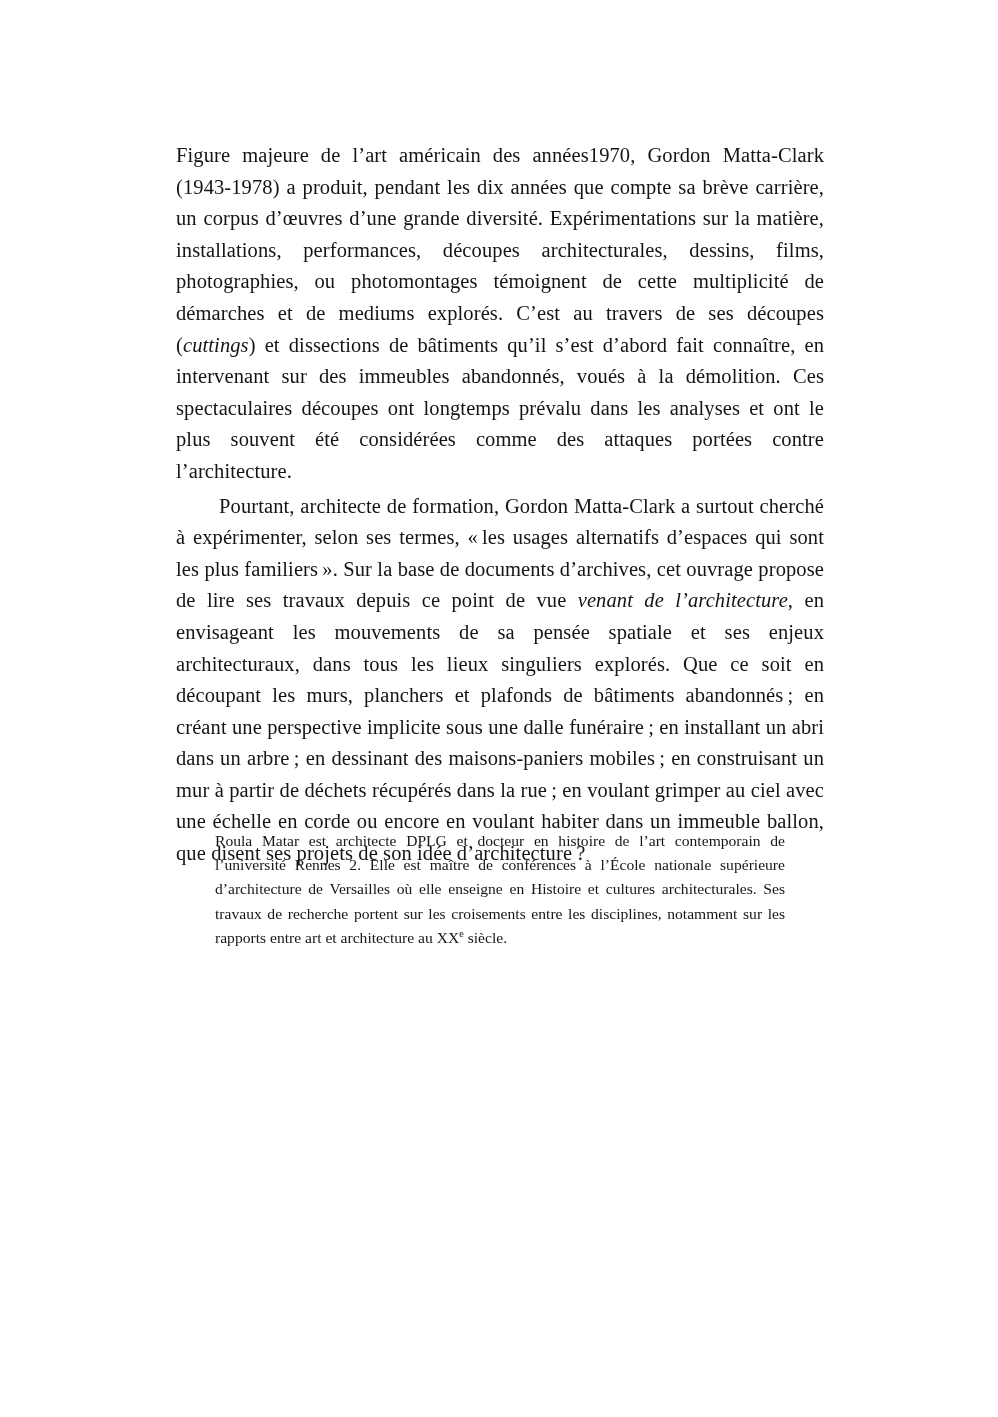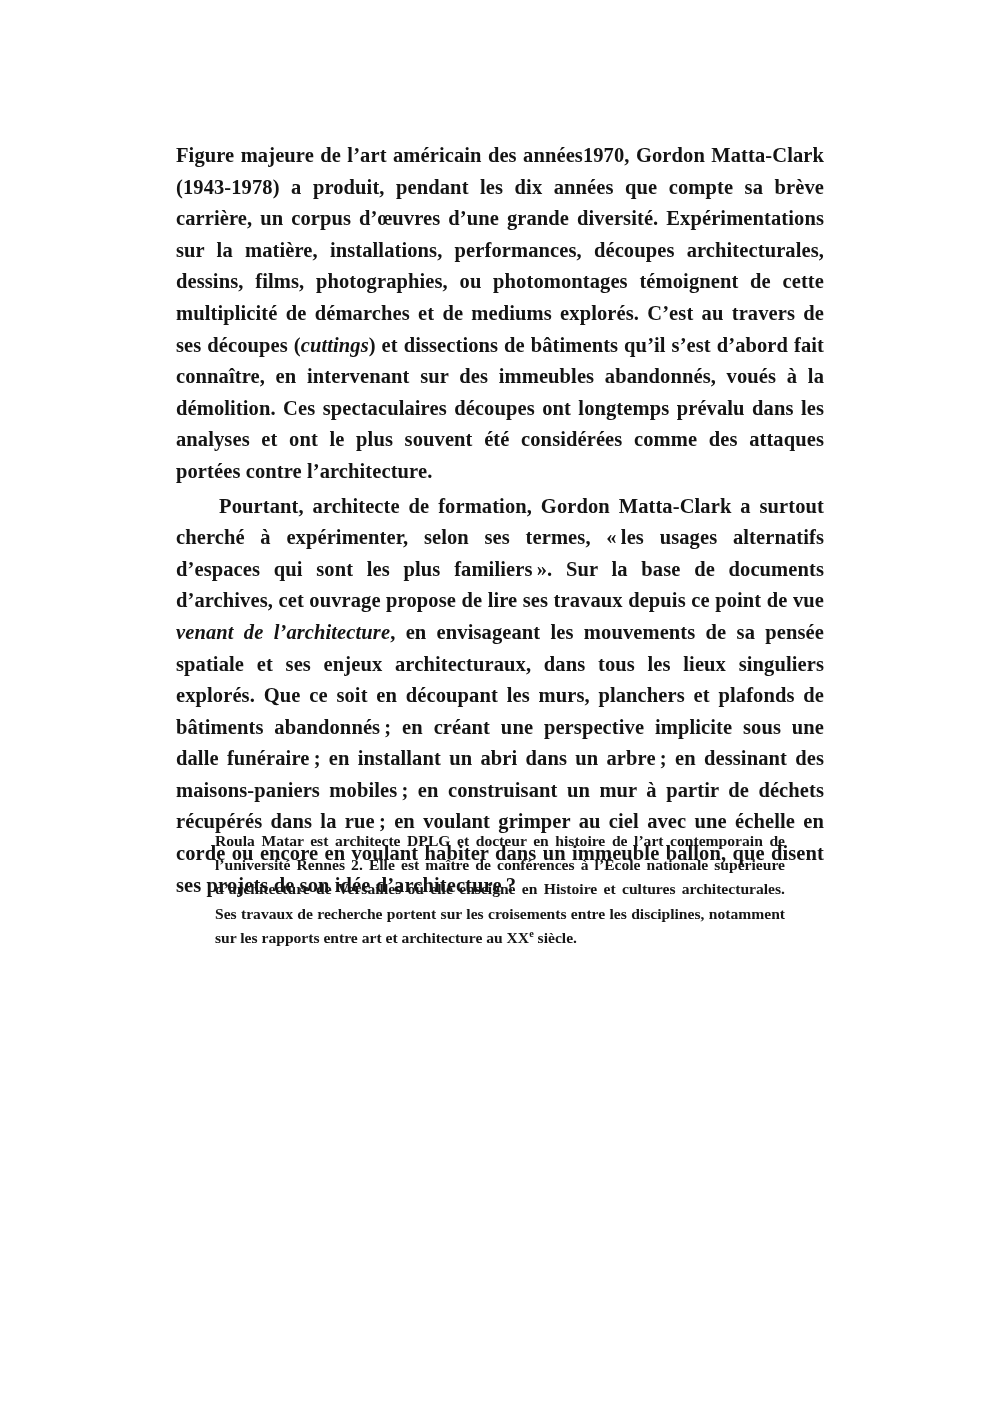--- a/index.html
+++ b/index.html
@@ -8,21 +8,20 @@
     background: #ffffff;
   }
   .page {
     position: relative;
     width: 998px;
     height: 1052px;
     background: #ffffff;
     overflow: hidden;
     font-family: "Liberation Serif", serif;
     color: #1a1a1a;
-    font-weight: bold;
   }
 
   
   .blurb {
     position: absolute;
     left: 176px;
     top: 140px;
     width: 648px;
     font-size: 20.5px;
     line-height: 31.6px;

